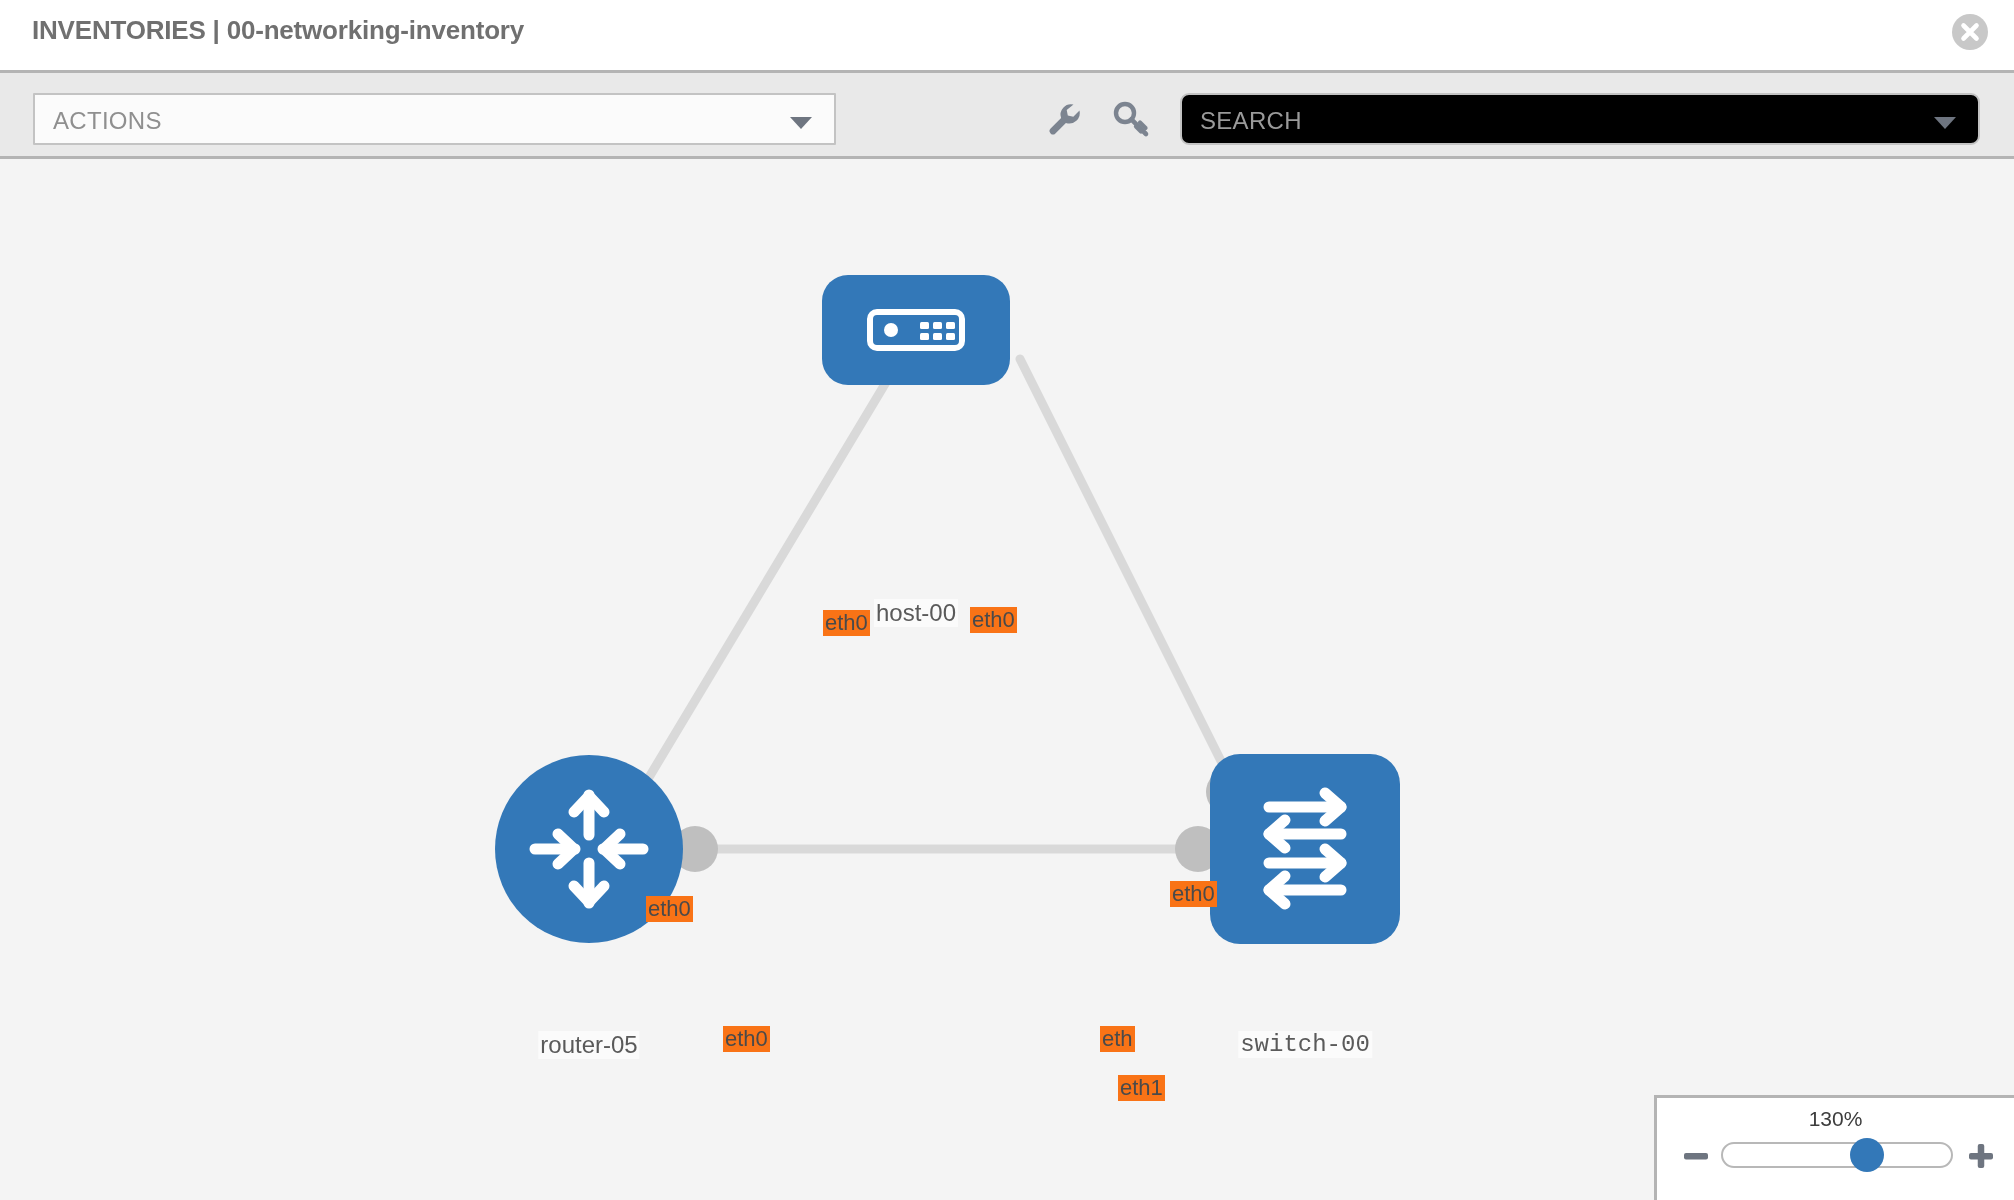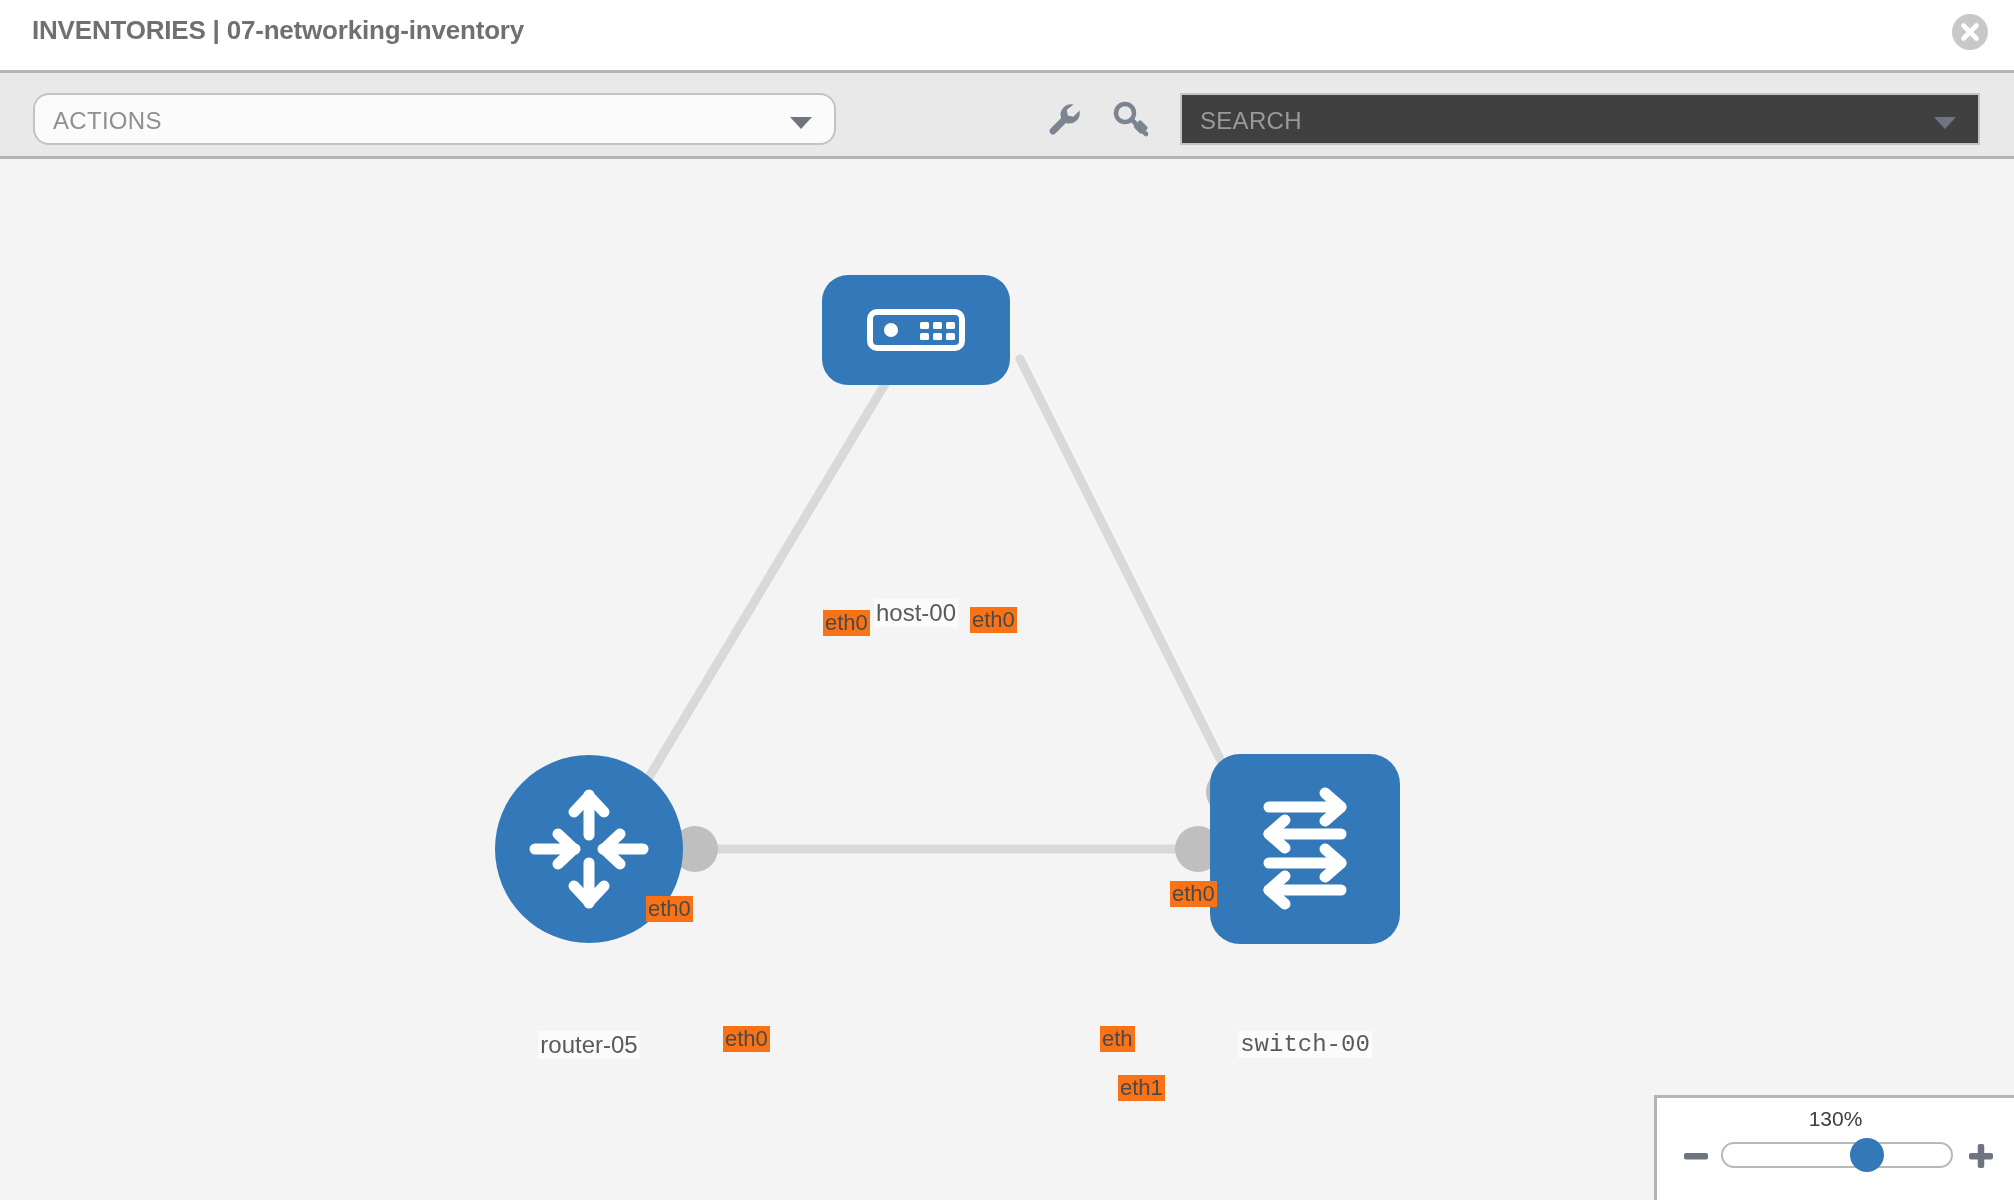--- a/index.html
+++ b/index.html
@@ -32,21 +32,21 @@
   .toolbar {
     position: absolute; left: 0; top: 70px; width: 2014px; height: 89px;
     background: #e9e9e9;
     border-top: 3px solid #b4b4b4;
     border-bottom: 3px solid #b4b4b4;
   }
   .actions-select {
     position: absolute; left: 33px; top: 20px;
     width: 803px; height: 52px;
     background: #fbfbfb;
-    border: 2px solid #c3c3c3; border-radius: 16px;
+    border: 2px solid #c3c3c3; border-radius: 1px;
     cursor: pointer;
   }
   .actions-label {
     position: absolute; left: 18px; top: 12px;
     font-size: 24px; color: #8f8f8f; letter-spacing: 0.3px;
   }
   .caret {
     position: absolute; right: 22px; top: 22px;
     width: 0; height: 0;
     border-left: 11px solid transparent;
@@ -55,22 +55,22 @@
   }
   .tool-icon {
     position: absolute; top: 22px; width: 48px; height: 48px;
     cursor: pointer; color: #7c8490;
   }
   .tool-icon.wrench { left: 1040px; }
   .tool-icon.key    { left: 1108px; }
   .search-box {
     position: absolute; left: 1180px; top: 20px;
     width: 800px; height: 52px;
-    background: #404040;
-    border: 2px solid #c3c3c3; border-radius: 0;
+    background: #000000;
+    border: 2px solid #c3c3c3; border-radius: 9px;
     cursor: text;
   }
   .search-placeholder {
     position: absolute; left: 18px; top: 12px;
     font-size: 24px; color: #9a9a9a; letter-spacing: 0.3px;
   }
 
   
   .canvas {
     position: absolute; left: 0; top: 159px;
@@ -144,21 +144,21 @@
     background: #3378b8; transform: translate(-50%, -50%);
     cursor: grab;
   }
 </style>
 </head>
 <body>
 
 <div id="app">
 
   <div class="header">
-    <div class="header-title">INVENTORIES | 07-networking-inventory</div>
+    <div class="header-title">INVENTORIES | 00-networking-inventory</div>
     <div class="close-btn">
       <svg width="36" height="36" viewBox="0 0 36 36" aria-hidden="true">
         <path d="M11.5 11.5 L24.5 24.5 M24.5 11.5 L11.5 24.5" stroke="#ffffff" stroke-width="4.6" stroke-linecap="round"></path>
       </svg>
     </div>
   </div>
 
   <div class="toolbar">
 
     <div class="actions-select">

